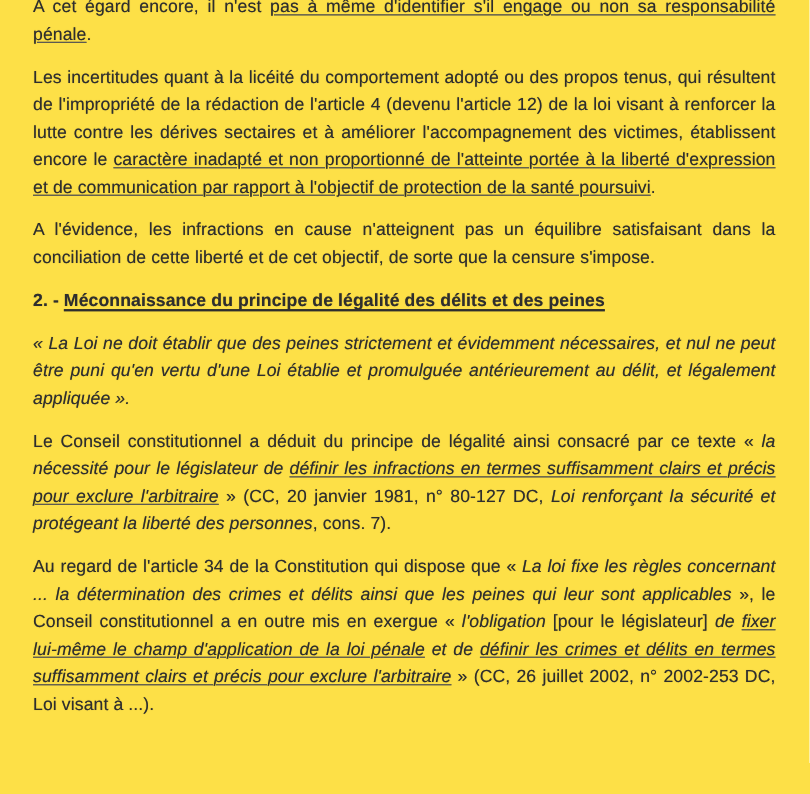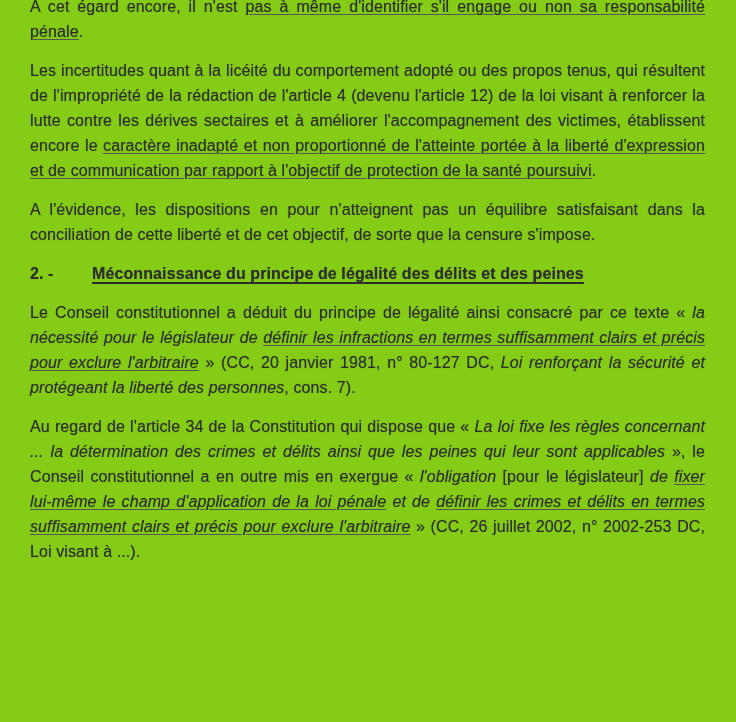--- a/index.html
+++ b/index.html
@@ -5,21 +5,21 @@
   html, body {
     margin: 0;
     padding: 0;
     background: #ffffff;
   }
   .page {
     position: relative;
     width: 736px;
     height: 722px;
     overflow: hidden;
-    background: #84cc16;
+    background: #fde047;
     font-family: "Liberation Sans", "DejaVu Sans", sans-serif;
   }
   .content {
     margin-top: -6px;
     padding: 0 31px 0 30px;
     font-size: 16px;
     line-height: 25px;
     color: #2e2e2e;
     text-align: justify;
     letter-spacing: 0.1px;
@@ -44,37 +44,37 @@
     text-decoration: underline;
     text-decoration-color: #565656;
     text-decoration-thickness: 1px;
     text-underline-offset: 2px;
   }
   .hu {
     text-decoration: underline;
     text-decoration-color: #2e2e2e;
     text-decoration-thickness: 1.5px;
     text-underline-offset: 3px;
-    margin-left: 34px;
   }
 </style>
 </head>
 <body>
 
 <div class="page">
   <div class="content">
 
     <p class="first"><span>A cet égard encore, il n'est </span><span class="u">pas à même d'identifier s'il engage ou non sa responsabilité pénale</span><span>.</span></p>
 
     <p><span>Les incertitudes quant à la licéité du comportement adopté ou des propos tenus, qui résultent de l'impropriété de la rédaction de l'article 4 (devenu l'article 12) de la loi visant à renforcer la lutte contre les dérives sectaires et à améliorer l'accompagnement des victimes, établissent encore le </span><span class="u">caractère inadapté et non proportionné de l'atteinte portée à la liberté d'expression et de communication par rapport à l'objectif de protection de la santé poursuivi</span><span>.</span></p>
 
-    <p><span>A l'évidence, les dispositions en pour n'atteignent pas un équilibre satisfaisant dans la conciliation de cette liberté et de cet objectif, de sorte que la censure s'impose.</span></p>
+    <p><span>A l'évidence, les infractions en cause n'atteignent pas un équilibre satisfaisant dans la conciliation de cette liberté et de cet objectif, de sorte que la censure s'impose.</span></p>
 
     <p class="heading"><span class="b">2. - </span><span class="b hu">Méconnaissance du principe de légalité des délits et des peines</span></p>
 
 
+    <p class="i"><span>« La Loi ne doit établir que des peines strictement et évidemment nécessaires, et nul ne peut être puni qu'en vertu d'une Loi établie et promulguée antérieurement au délit, et légalement appliquée ».</span></p>
 
     <p><span>Le Conseil constitutionnel a déduit du principe de légalité ainsi consacré par ce texte « </span><span class="i">la nécessité pour le législateur de </span><span class="iu">définir les infractions en termes suffisamment clairs et précis pour exclure l'arbitraire</span><span> » (CC, 20 janvier 1981, n° 80-127 DC, </span><span class="i">Loi renforçant la sécurité et protégeant la liberté des personnes</span><span>, cons. 7).</span></p>
 
     <p><span>Au regard de l'article 34 de la Constitution qui dispose que « </span><span class="i">La loi fixe les règles concernant ... la détermination des crimes et délits ainsi que les peines qui leur sont applicables</span><span> », le Conseil constitutionnel a en outre mis en exergue « </span><span class="i">l'obligation</span><span> [pour le législateur] </span><span class="i">de </span><span class="iu">fixer lui-même le champ d'application de la loi pénale</span><span class="i"> et de </span><span class="iu">définir les crimes et délits en termes suffisamment clairs et précis pour exclure l'arbitraire</span><span> » (CC, 26 juillet 2002, n° 2002-253 DC, Loi visant à ...).</span></p>
 
   </div>
 </div>
 
 </body></html>

